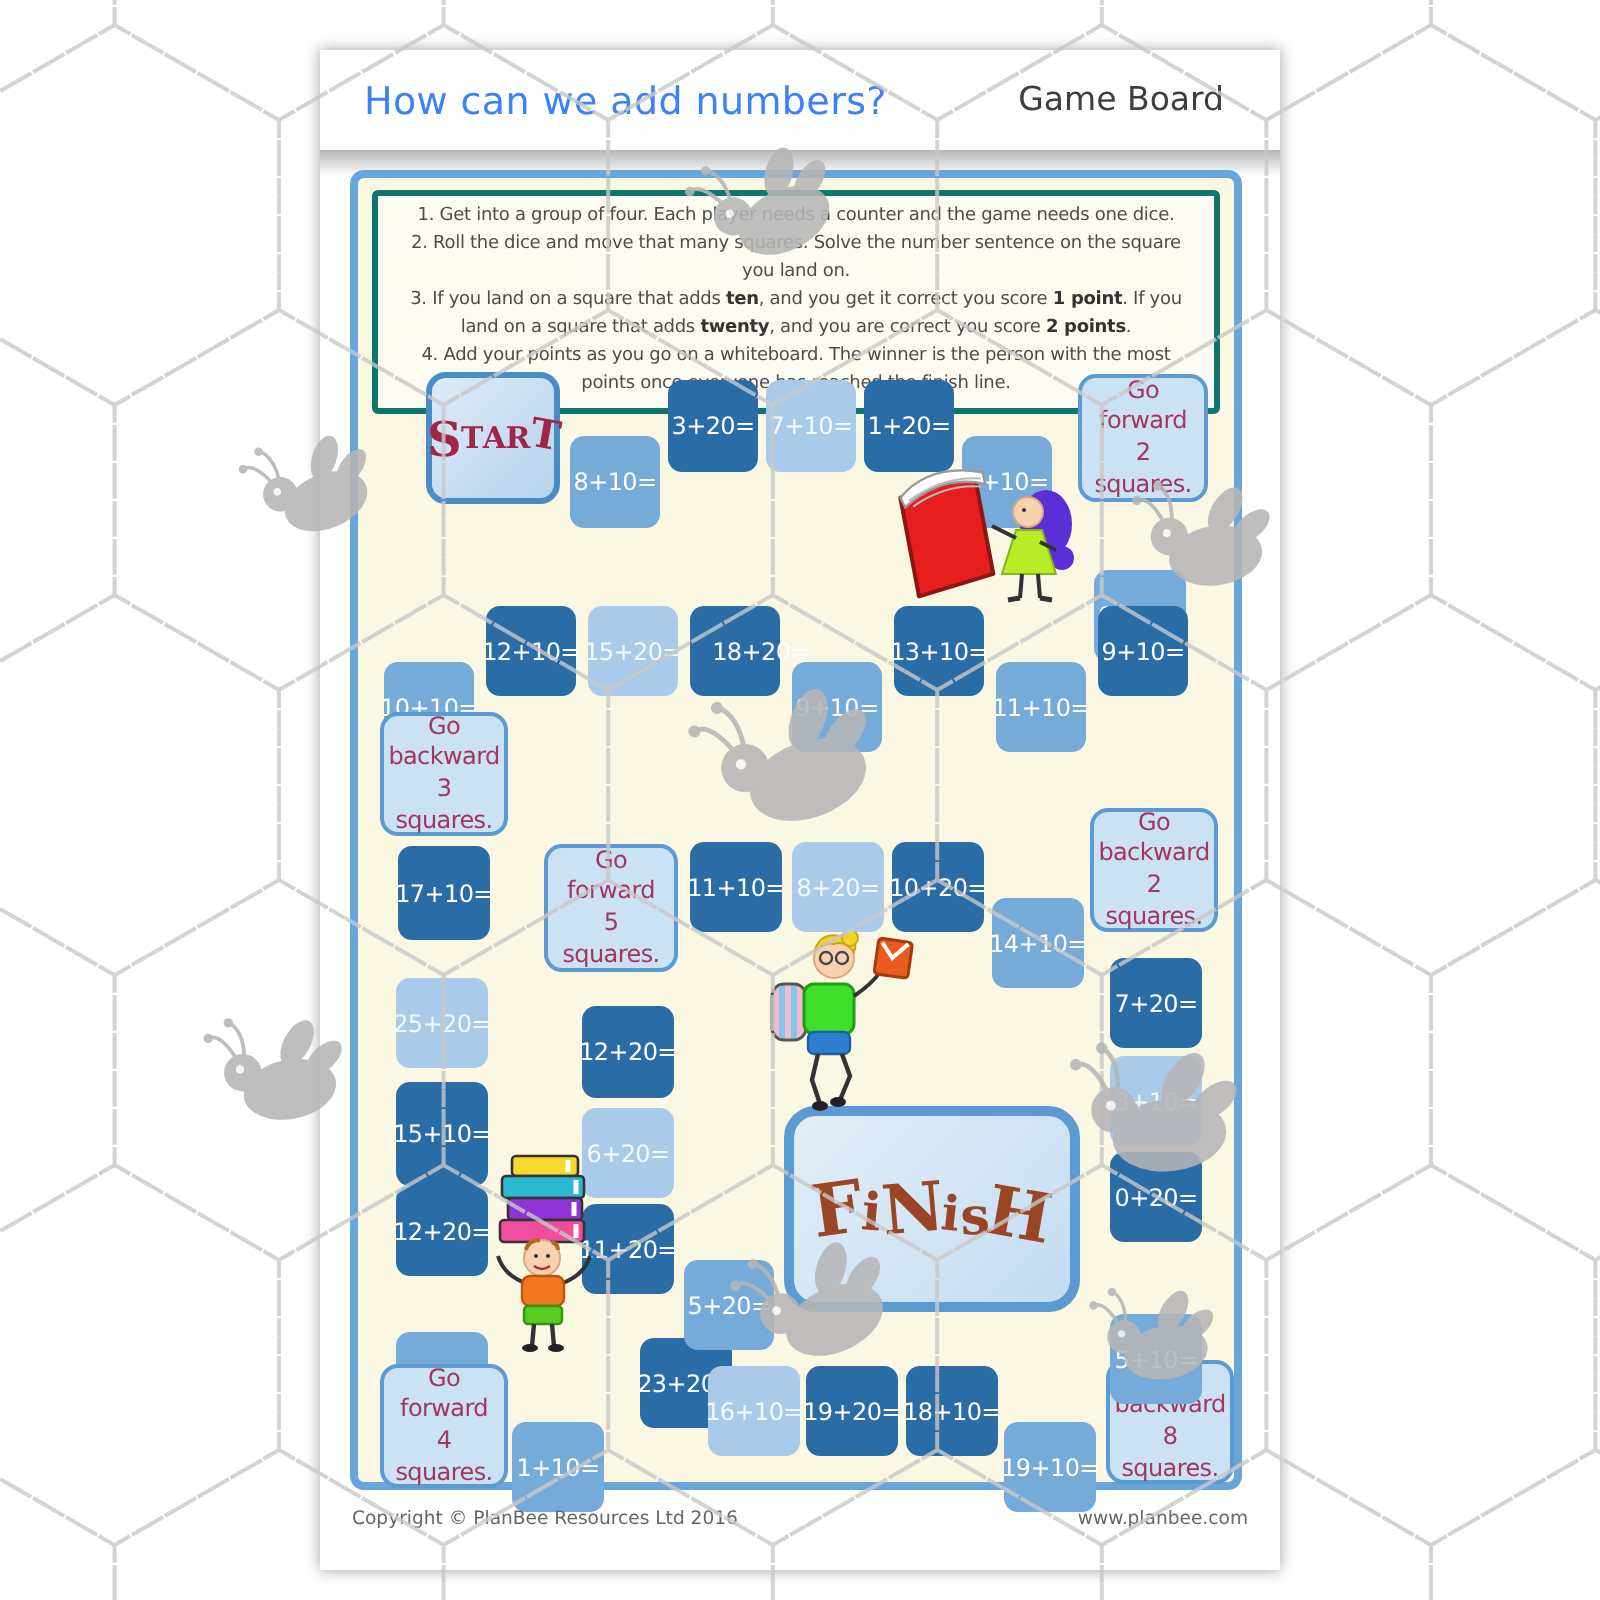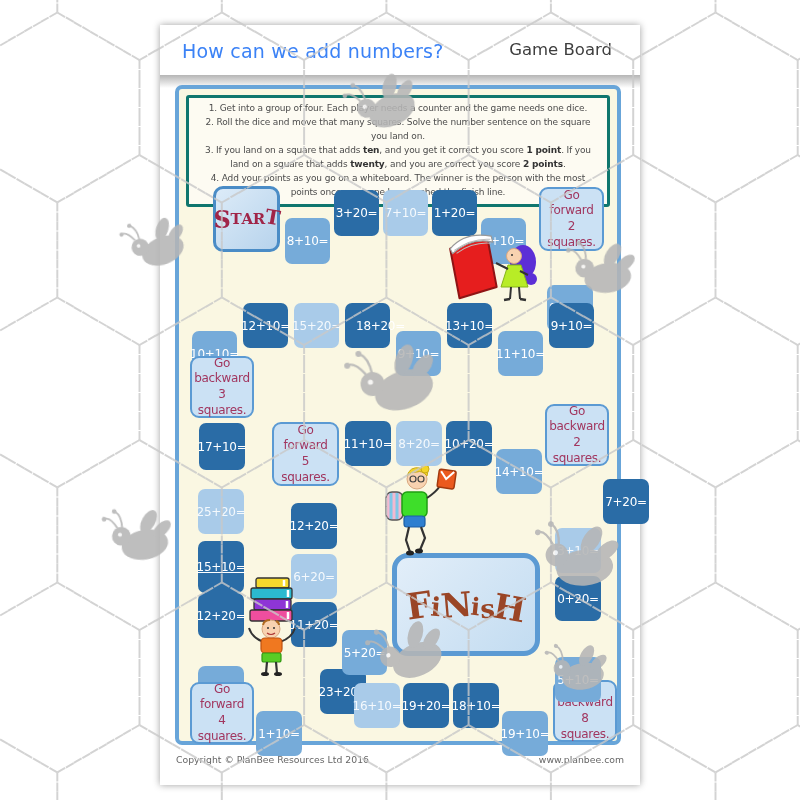--- a/index.html
+++ b/index.html
@@ -86,35 +86,35 @@
         <div class="sq medium" style="left: 319px; top: 214px; width: 45px; height: 45px;">11+10=</div>
         <div class="sq dark" style="left: 268px; top: 214px; width: 45px; height: 45px;">13+10=</div>
         <div class="sq medium" style="left: 217px; top: 214px; width: 45px; height: 45px;">9+10=</div>
         <div class="sq dark" style="left: 166px; top: 214px; width: 45px; height: 45px; padding-left: 26px;">18+20=</div>
         <div class="sq light" style="left: 115px; top: 214px; width: 45px; height: 45px;">15+20=</div>
         <div class="sq dark" style="left: 64px; top: 214px; width: 45px; height: 45px;">12+10=</div>
         <div class="sq medium" style="left: 13px; top: 214px; width: 45px; height: 45px;">10+10=</div>
         <div class="sq action" style="left: 11px; top: 267px; width: 64px; height: 62px;">Go backward 3 squares.</div>
         <div class="sq dark" style="left: 20px; top: 334px; width: 46px; height: 47px;">17+10=</div>
         <div class="sq light" style="left: 19px; top: 400px; width: 46px; height: 45px;">25+20=</div>
-        <div class="sq dark" style="left: 19px; top: 452px; width: 46px; height: 52px; text-decoration: underline;">15+10=</div>
+        <div class="sq dark" style="left: 19px; top: 452px; width: 46px; height: 52px;">15+10=</div>
         <div class="sq dark" style="left: 19px; top: 504px; width: 46px; height: 45px;">12+20=</div>
         <div class="sq medium" style="left: 19px; top: 549px; width: 46px; height: 45px;">14+20=</div>
         <div class="sq action" style="left: 11px; top: 593px; width: 64px; height: 62px;">Go forward 4 squares.</div>
         <div class="sq medium" style="left: 77px; top: 594px; width: 46px; height: 45px;">1+10=</div>
         <div class="sq dark" style="left: 126px; top: 580px; width: 46px; height: 45px; margin-left: 15px;">23+20=</div>
         <div class="sq light" style="left: 175px; top: 594px; width: 46px; height: 45px;">16+10=</div>
         <div class="sq dark" style="left: 224px; top: 594px; width: 46px; height: 45px;">19+20=</div>
         <div class="sq dark" style="left: 274px; top: 594px; width: 46px; height: 45px;">18+10=</div>
         <div class="sq medium" style="left: 323px; top: 594px; width: 46px; height: 45px;">19+10=</div>
         <div class="sq action" style="left: 374px; top: 591px; width: 64px; height: 62px;">Go backward 8 squares.</div>
         <div class="sq medium" style="left: 376px; top: 540px; width: 46px; height: 45px;">5+10=</div>
         <div class="sq dark" style="left: 376px; top: 487px; width: 46px; height: 45px;">0+20=</div>
         <div class="sq light" style="left: 376px; top: 439px; width: 46px; height: 45px;">3+10=</div>
-        <div class="sq dark" style="left: 376px; top: 390px; width: 46px; height: 45px; margin-left: 48px;">7+20=</div>
+        <div class="sq dark" style="left: 376px; top: 390px; width: 46px; height: 45px;">7+20=</div>
         <div class="sq action" style="left: 366px; top: 315px; width: 64px; height: 62px;">Go backward 2 squares.</div>
         <div class="sq medium" style="left: 317px; top: 332px; width: 46px; height: 45px;">14+10=</div>
         <div class="sq dark" style="left: 267px; top: 332px; width: 46px; height: 45px;">10+20=</div>
         <div class="sq light" style="left: 217px; top: 332px; width: 46px; height: 45px;">8+20=</div>
         <div class="sq dark" style="left: 166px; top: 332px; width: 46px; height: 45px;">11+10=</div>
         <div class="sq action" style="left: 93px; top: 333px; width: 67px; height: 64px;">Go forward 5 squares.</div>
         <div class="sq dark" style="left: 112px; top: 414px; width: 46px; height: 46px;">12+20=</div>
         <div class="sq light" style="left: 112px; top: 465px; width: 46px; height: 45px;">6+20=</div>
         <div class="sq dark" style="left: 112px; top: 513px; width: 46px; height: 45px;">11+20=</div>
         <div class="sq medium" style="left: 163px; top: 513px; width: 45px; height: 45px;">5+20=</div>

